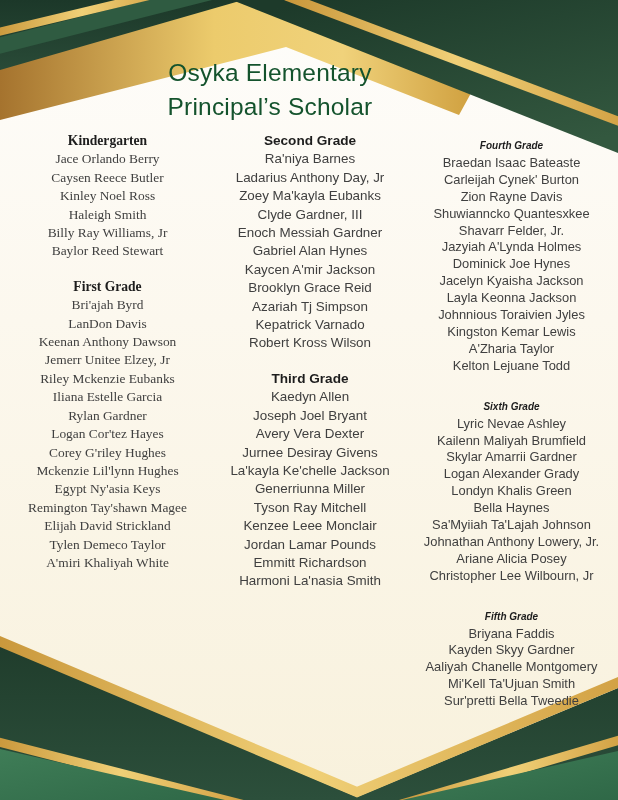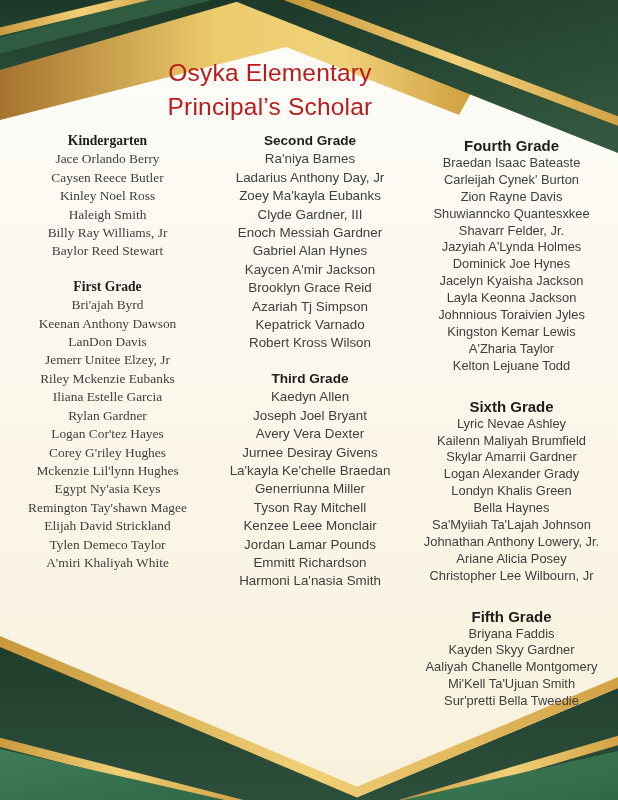--- a/index.html
+++ b/index.html
@@ -9,33 +9,33 @@
     overflow:hidden;
     font-family:"Liberation Sans", sans-serif;
     background:linear-gradient(180deg,#fefdfb 0%,#fcf8ee 40%,#f8f1dc 100%);
   }
   .deco { position:absolute; left:0; width:618px; height:200px; pointer-events:none; }
   .deco-top { top:0; }
   .deco-bottom { bottom:0; }
   .page-title {
     position:absolute; top:56px; left:0; width:540px;
     text-align:center; font-size:24.5px; line-height:34px;
-    color:#b91c1c; letter-spacing:.2px; font-weight:400;
+    color:#14532d; letter-spacing:.2px; font-weight:400;
   }
   .columns { position:absolute; top:132px; left:0; width:618px; display:flex; }
   .col { text-align:center; }
   .col-1 { width:215px;font-family:Liberation Serif, serif; }
   .col-2 { width:190px; }
   .col-3 { width:213px; padding-top:6px; }
   .grade-group { margin-top:17px; }
   .col-3 .grade-group { margin-top:24px; }
   .col .grade-group:first-child { margin-top:0; }
   .grade-heading { font-size:13.6px; font-weight:bold; color:#1d1d1d; line-height:18.4px; white-space:nowrap; }
   .student-name { font-size:13.4px; font-weight:400; color:#404040; line-height:18.4px; white-space:nowrap; }
-  .col-3 .grade-heading { font-size:15px; line-height:16.9px; }
+  .col-3 .grade-heading { font-size:10px; line-height:16.9px;font-style:italic; }
   .col-3 .student-name { font-size:12.9px; line-height:16.9px; }
 </style>
 </head>
 <body>
 
 <svg class="deco deco-top" viewBox="0 0 618 200" aria-hidden="true">
   <defs>
     <linearGradient id="gDark" x1="0" y1="0" x2="0" y2="1">
       <stop offset="0" stop-color="#1c3829"></stop>
         <stop offset="1" stop-color="#30543f"></stop>
@@ -99,22 +99,22 @@
         <p class="student-name">Jace Orlando Berry</p>
         <p class="student-name">Caysen Reece Butler</p>
         <p class="student-name">Kinley Noel Ross</p>
         <p class="student-name">Haleigh Smith</p>
         <p class="student-name">Billy Ray Williams, Jr</p>
         <p class="student-name">Baylor Reed Stewart</p>
       </section>
       <section class="grade-group">
         <h2 class="grade-heading">First Grade</h2>
         <p class="student-name">Bri'ajah Byrd</p>
+        <p class="student-name">LanDon Davis</p>
         <p class="student-name">Keenan Anthony Dawson</p>
-        <p class="student-name">LanDon Davis</p>
         <p class="student-name">Jemerr Unitee Elzey, Jr</p>
         <p class="student-name">Riley Mckenzie Eubanks</p>
         <p class="student-name">Iliana Estelle Garcia</p>
         <p class="student-name">Rylan Gardner</p>
         <p class="student-name">Logan Cor'tez Hayes</p>
         <p class="student-name">Corey G'riley Hughes</p>
         <p class="student-name">Mckenzie Lil'lynn Hughes</p>
         <p class="student-name">Egypt Ny'asia Keys</p>
         <p class="student-name">Remington Tay'shawn Magee</p>
         <p class="student-name">Elijah David Strickland</p>
@@ -136,21 +136,21 @@
         <p class="student-name">Azariah Tj Simpson</p>
         <p class="student-name">Kepatrick Varnado</p>
         <p class="student-name">Robert Kross Wilson</p>
       </section>
       <section class="grade-group">
         <h2 class="grade-heading">Third Grade</h2>
         <p class="student-name">Kaedyn Allen</p>
         <p class="student-name">Joseph Joel Bryant</p>
         <p class="student-name">Avery Vera Dexter</p>
         <p class="student-name">Jurnee Desiray Givens</p>
-        <p class="student-name">La'kayla Ke'chelle Braedan</p>
+        <p class="student-name">La'kayla Ke'chelle Jackson</p>
         <p class="student-name">Generriunna Miller</p>
         <p class="student-name">Tyson Ray Mitchell</p>
         <p class="student-name">Kenzee Leee Monclair</p>
         <p class="student-name">Jordan Lamar Pounds</p>
         <p class="student-name">Emmitt Richardson</p>
         <p class="student-name">Harmoni La'nasia Smith</p>
       </section>
     </div>
     <div class="col col-3">
       <section class="grade-group">

